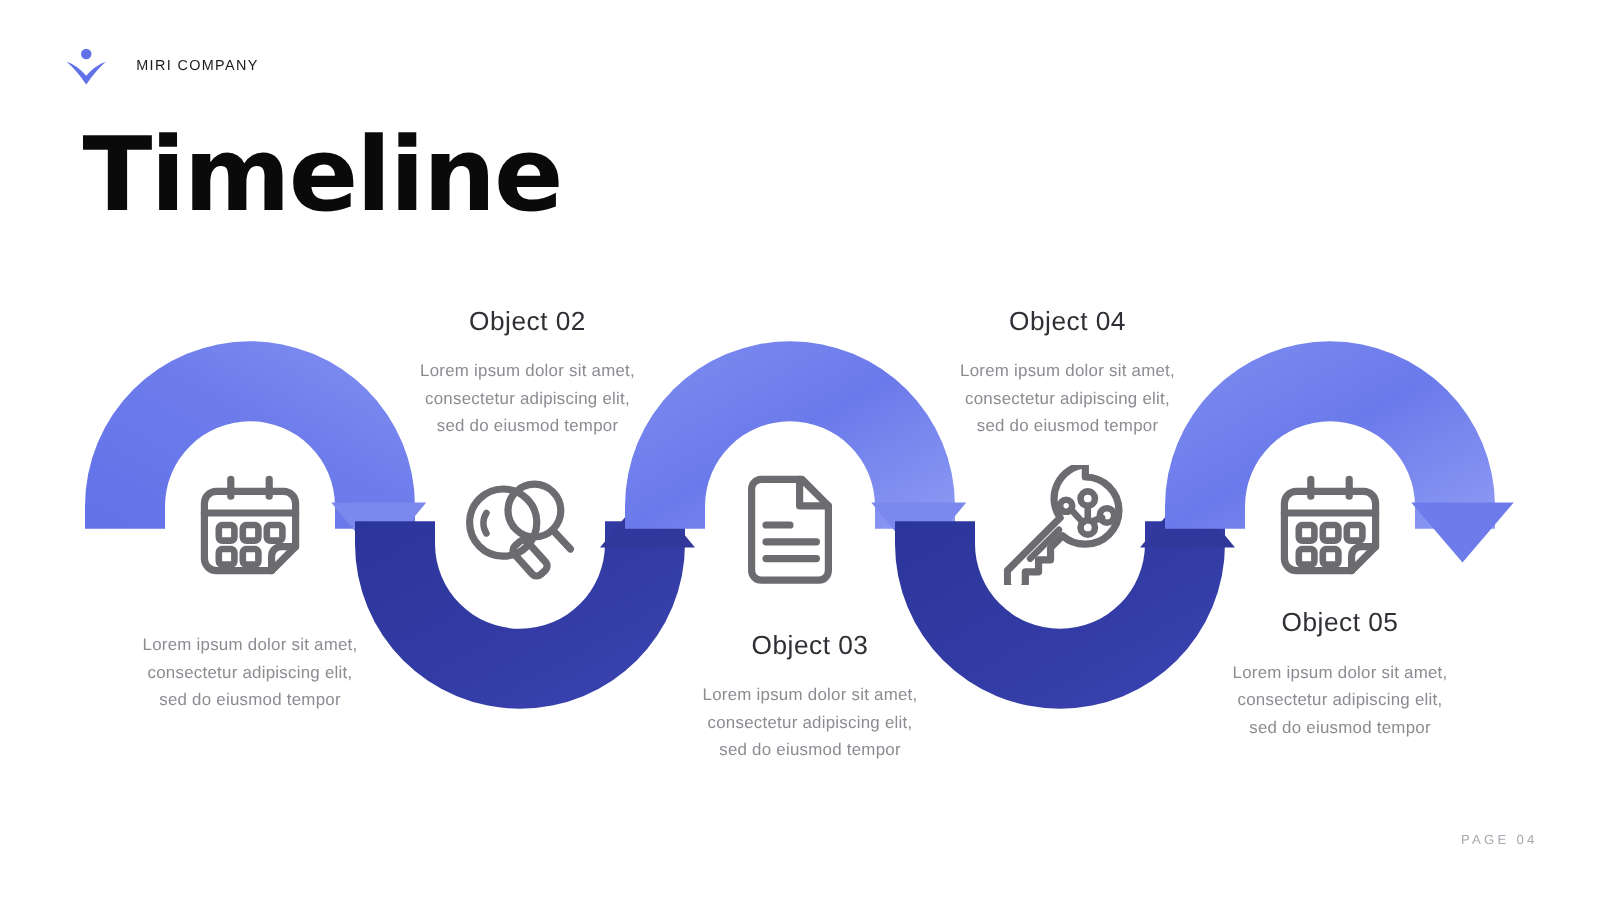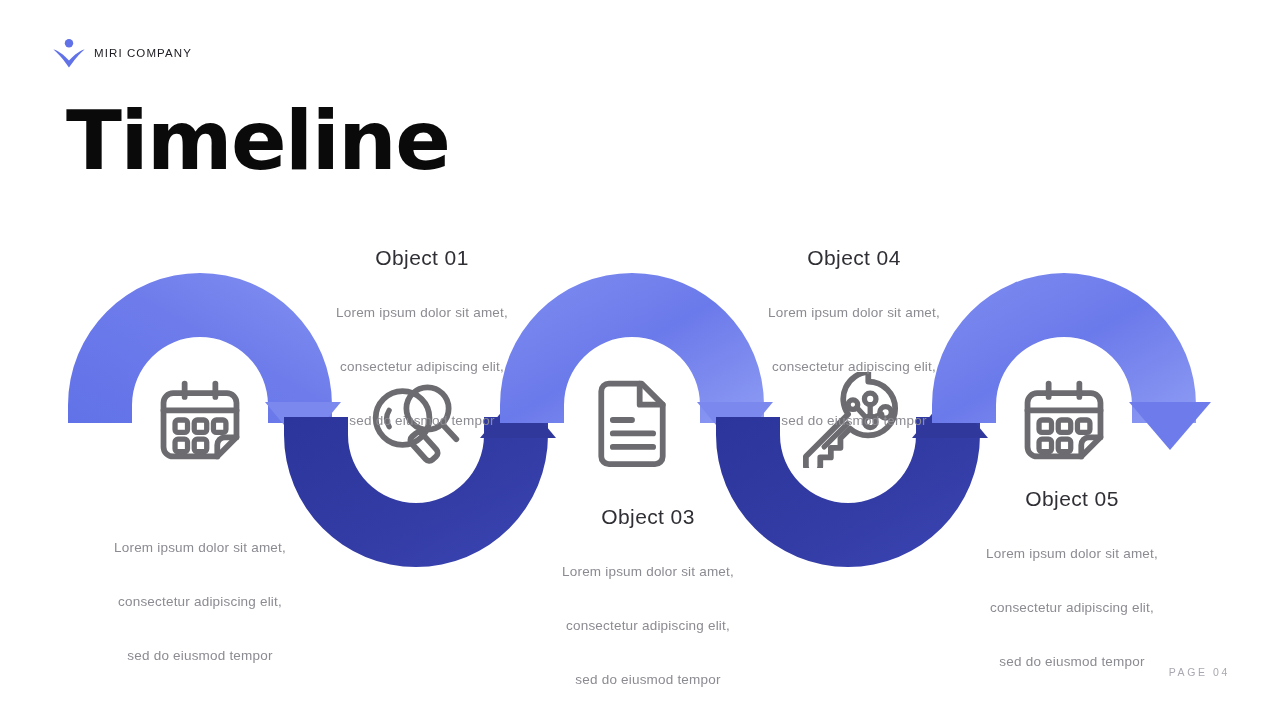--- a/index.html
+++ b/index.html
@@ -15,21 +15,21 @@
     position: relative;
   }
 
   
   .brand {
     position: absolute;
     left: 52px;
     top: 38px;
     display: flex;
     align-items: center;
-    gap: 8px;
+    gap: 23px;
   }
   .brand-logo {
     width: 34px;
     height: 30px;
     display: block;
   }
   .brand-name {
     font-size: 11.5px;
     letter-spacing: 1.1px;
     color: #1c1c22;
@@ -110,21 +110,21 @@
     letter-spacing: 0.4px;
     margin-bottom: 16px;
     font-family: "Liberation Sans", sans-serif;
   }
   .step-body {
     font-size: 13.5px;
     line-height: 22px;
     color: #8b8b92;
     letter-spacing: 0.2px;
   }
-  .step-body span { display: block; margin-top: 32px; }
+  .step-body span { display: block; }
 
   
   .page-number {
     position: absolute;
     right: 50px;
     bottom: 42px;
     font-size: 10.5px;
     letter-spacing: 2.6px;
     color: #a8a8b0;
   }
@@ -297,21 +297,21 @@
 
   <div class="step" style="left:70px; top:505px;">
     <div class="step-body">
       <span>Lorem ipsum dolor sit amet,</span>
       <span>consectetur adipiscing elit,</span>
       <span>sed do eiusmod tempor</span>
     </div>
   </div>
 
   <div class="step" style="left:292px; top:246px;">
-    <div class="step-title">Object 01</div>
+    <div class="step-title">Object 02</div>
     <div class="step-body">
       <span>Lorem ipsum dolor sit amet,</span>
       <span>consectetur adipiscing elit,</span>
       <span>sed do eiusmod tempor</span>
     </div>
   </div>
 
   <div class="step" style="left:518px; top:505px;">
     <div class="step-title">Object 03</div>
     <div class="step-body">

